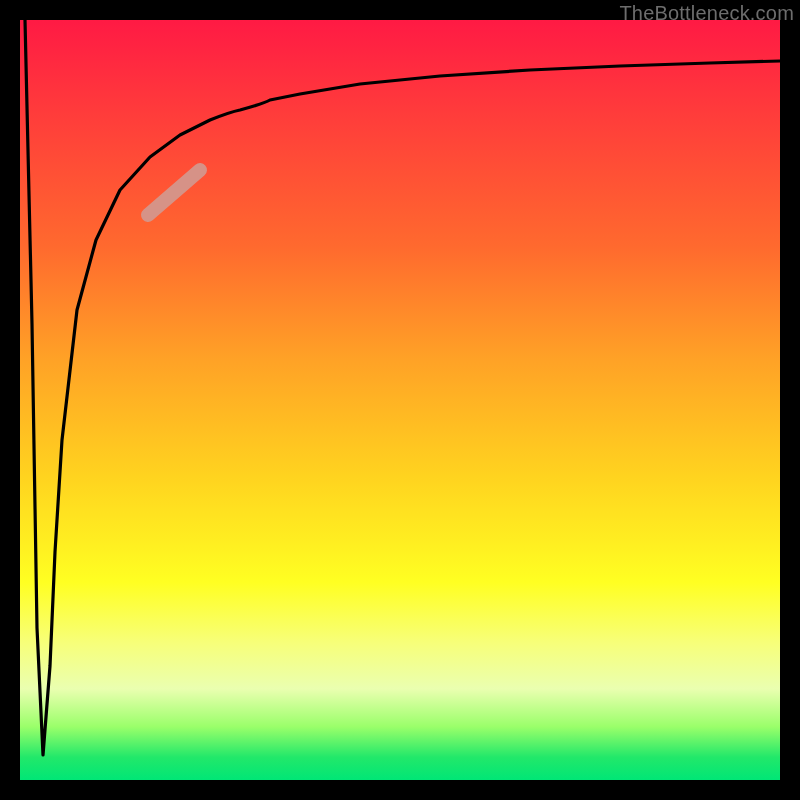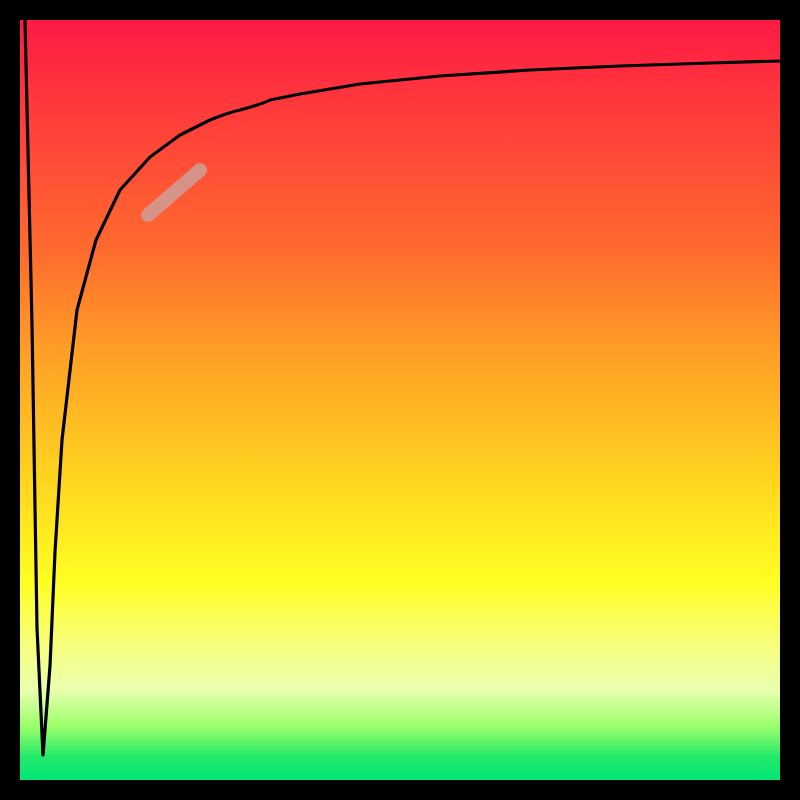--- a/index.html
+++ b/index.html
@@ -85,13 +85,14 @@
                L 420 56
                L 510 50
                L 600 46
                L 690 43
                L 760 41" fill="none" stroke="#000" stroke-width="3.2" stroke-linejoin="round" stroke-linecap="round"></path>
       <path d="M 128 195 L 180 150" fill="none" stroke="#d2988e" stroke-width="14" stroke-linecap="round" opacity="0.92"></path>
     </svg>
 
   </div>
 
+  <div class="watermark">TheBottleneck.com</div>
 </div>
 
 </body></html>

